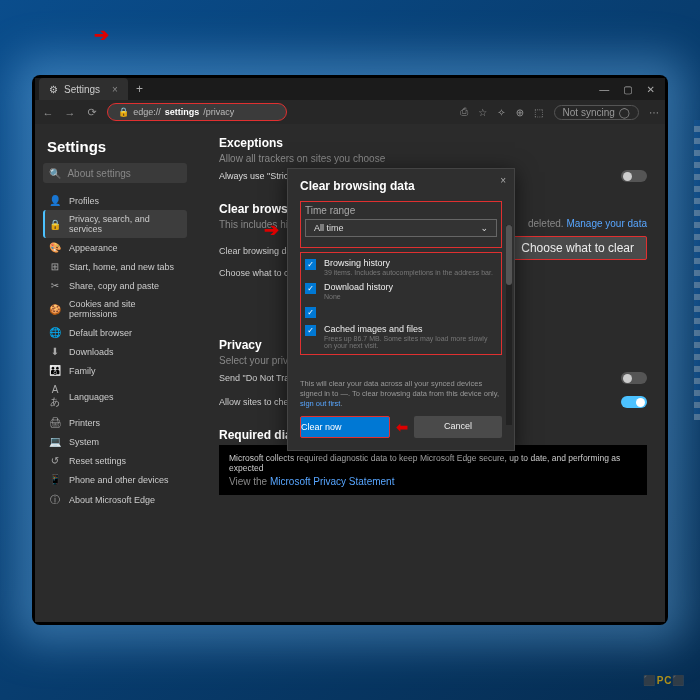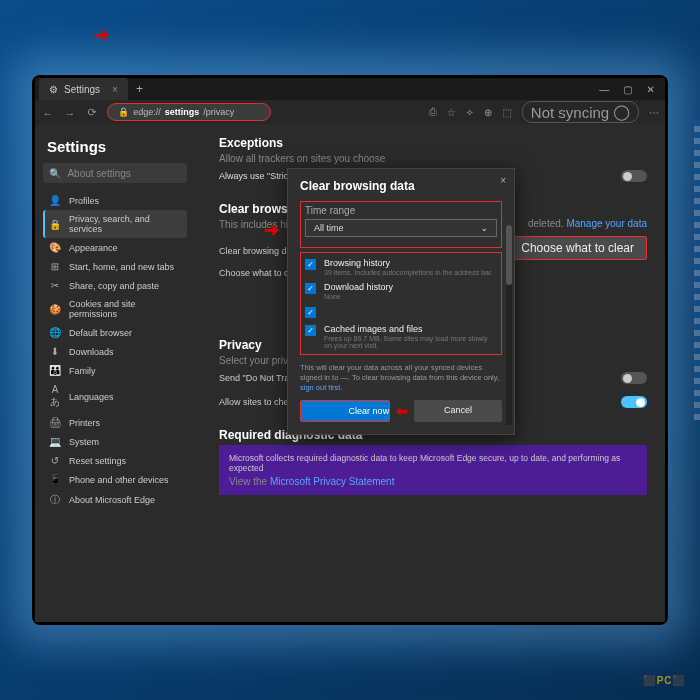--- a/index.html
+++ b/index.html
@@ -10,21 +10,21 @@
   .window { background:#202020; flex:1; display:flex; flex-direction:column; color:#ccc; font-size:10px; }
   .titlebar { background:#1b1b1b; height:22px; display:flex; align-items:center; padding:0 4px; }
   .tab { background:#2f2f2f; height:22px; display:flex; align-items:center; padding:0 10px; border-radius:4px 4px 0 0; gap:6px; position:relative; }
   .tab .x { margin-left:6px; color:#888;}
   .plus { color:#aaa; margin-left:8px; font-size:12px;}
   .winbtns { margin-left:auto; display:flex; gap:14px; color:#aaa; font-size:10px; padding-right:6px;}
   .addrbar { background:#272727; height:24px; display:flex; align-items:center; padding:0 6px; gap:8px;}
   .navicon { color:#999; font-size:11px; width:14px; text-align:center;}
   .url { flex:1; background:#3b3b3b; height:18px; border-radius:9px; display:flex; align-items:center; padding:0 10px; color:#bbb; font-size:9px; gap:4px;}
   .righticons { display:flex; gap:10px; align-items:center; color:#999;}
-  .pill { border:1px solid #555; border-radius:10px; padding:1px 8px; display:flex; align-items:center; gap:4px; font-size:15px;}
+  .pill { border:1px solid #555; border-radius:10px; padding:1px 8px; display:flex; align-items:center; gap:4px; font-size:10px;}
   .body { flex:1; display:flex; background:#2b2b2b; overflow:hidden; position:relative;}
   .sidebar { width:160px; padding:10px 8px; background:#2b2b2b; }
   .sidetitle { color:#fff; font-size:15px; font-weight:600; margin:4px 0 8px 4px;}
   .search { background:#3a3a3a; border-radius:3px; height:20px; display:flex; align-items:center; padding:0 6px; gap:6px; color:#888; margin-bottom:8px;}
   .sideitem { display:flex; align-items:center; gap:8px; padding:4px 6px; color:#ccc; border-radius:3px; font-size:9px;}
   .sideitem.active { background:#3d3d3d; border-left:2px solid #4cc2ff; padding-left:4px;}
   .sideicon { width:12px; text-align:center; color:#aaa; font-size:10px;}
   .content { flex:1; padding:12px 18px 12px 24px; overflow:hidden; position:relative; color:#ccc;}
   .sectitle { color:#fff; font-size:12px; font-weight:600; margin-bottom:3px;}
   .subtext { color:#888; font-size:10px;}
@@ -35,24 +35,24 @@
   .toggle.on::after{left:auto;right:2px;background:#fff;}
   .btn-grey { background:#4a4a4a; color:#eee; padding:4px 12px; font-size:12px; border-radius:2px;}
   .modal { position:absolute; left:92px; top:44px; width:228px; background:#2f2f2f; border:1px solid #444; padding:10px 12px 12px; box-shadow:0 4px 20px rgba(0,0,0,.6);}
   .modal-title { color:#fff; font-size:12px; font-weight:600; margin-bottom:8px;}
   .mlabel { color:#aaa; font-size:10px; margin-bottom:3px;}
   .dropdown { border:1px solid #666; background:#333; height:18px; display:flex; align-items:center; justify-content:space-between; padding:0 8px; font-size:9px; color:#ddd; margin-bottom:8px;}
   .chk { display:flex; gap:8px; padding:3px 0;}
   .chkbox { width:11px; height:11px; background:#0078d4; display:flex; align-items:center; justify-content:center; color:#fff; font-size:8px; flex-shrink:0; margin-top:1px;}
   .chklabel { color:#eee; font-size:9px;}
   .chksub { color:#777; font-size:7px; margin-top:1px;}
-  .modal-info { color:#999; font-size:7.5px; margin-top:8px; line-height:1.3;}
+  .modal-info { color:#999; font-size:7.5px; margin-top:24px; line-height:1.3;}
   .modal-info a { color:#58a6ff;}
   .modal-btns { display:flex; gap:6px; margin-top:8px;}
-  .btn-primary { flex:1; background:#0078d4; color:#fff; text-align:right; padding:5px 0; font-size:9px; border-radius:2px;}
+  .btn-primary { flex:1; background:#0078d4; color:#fff; text-align:left; padding:5px 0; font-size:9px; border-radius:2px;}
   .btn-sec { flex:1; background:#4a4a4a; color:#eee; text-align:center; padding:5px 0; font-size:9px; border-radius:2px;}
   .close-x { position:absolute; right:8px; top:6px; color:#aaa; font-size:10px;}
   .redbox { border:1.5px solid #e03030; }
   .arrow-r { color:#d00; font-size:18px; font-weight:bold; position:absolute;}
   .scrolltrack{position:absolute;right:2px;top:56px;width:6px;height:200px;background:#222;}
   .scrollthumb{position:absolute;right:2px;top:56px;width:6px;height:60px;background:#555;border-radius:3px;}
   .watermark{position:absolute;right:14px;bottom:14px;color:#f5b800;font-size:10px;font-weight:bold;opacity:.7;letter-spacing:1px;}
   .link{color:#58a6ff;}
   .stripe{position:absolute;right:0;top:120px;width:6px;height:300px;background:repeating-linear-gradient(#0b5db3 0 6px,#fff 6px 12px);opacity:.25;}
 </style>
@@ -214,21 +214,21 @@
         <div class="toggle"></div>
       </div>
       <div class="row">
         <span style="font-size:9px;">Allow sites to check</span>
         <div style="flex:1"></div>
         <div class="toggle on"></div>
       </div>
 
       <div style="height:14px"></div>
       <div class="sectitle">Required diagnostic data</div>
-      <div style="background:#4c1d95;padding:8px 10px;margin-top:0;">
+      <div style="background:#000000;padding:8px 10px;margin-top:0;">
         <div style="font-size:8.5px;color:#ccc;">Microsoft collects required diagnostic data to keep Microsoft Edge secure, up to date, and performing as expected</div>
         <div class="subtext" style="margin-top:3px;"><span>View the </span><span class="link">Microsoft Privacy Statement</span></div>
       </div>
 
       <div class="modal">
         <span class="close-x">×</span>
         <div class="modal-title">Clear browsing data</div>
         <div class="redbox" style="padding:3px 4px 2px;margin-bottom:4px;">
           <div class="mlabel">Time range</div>
           <div class="dropdown">

